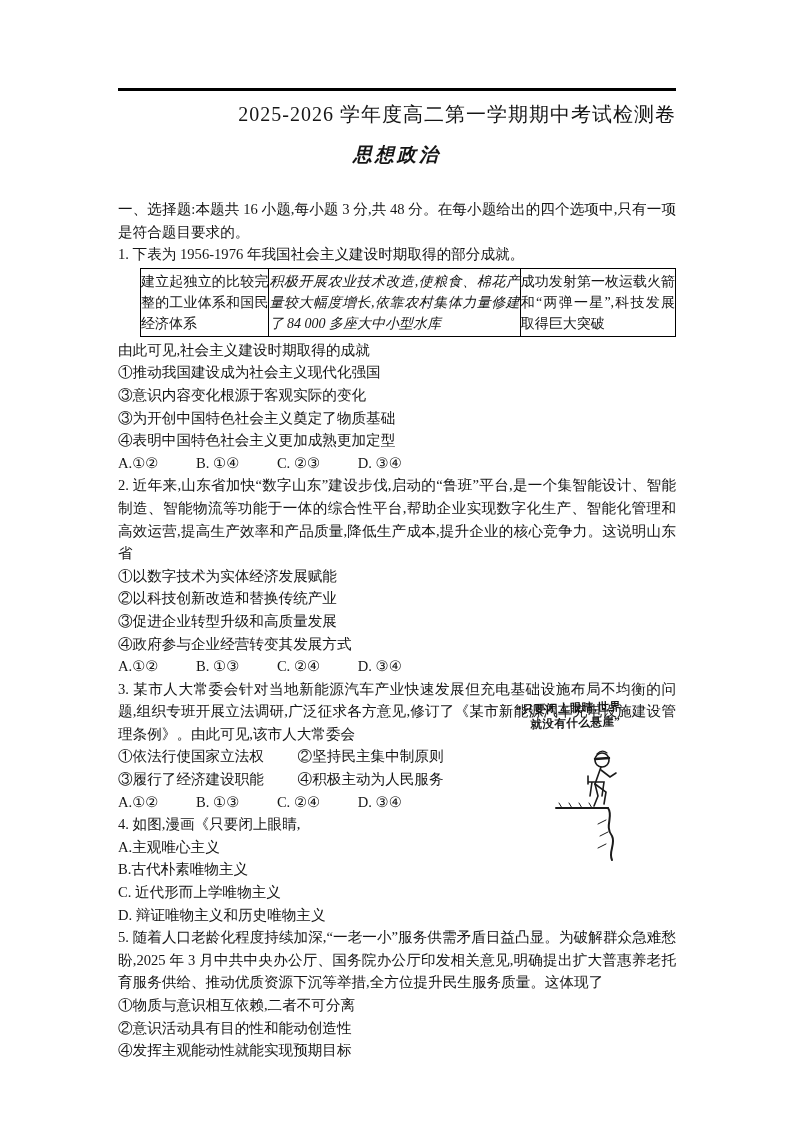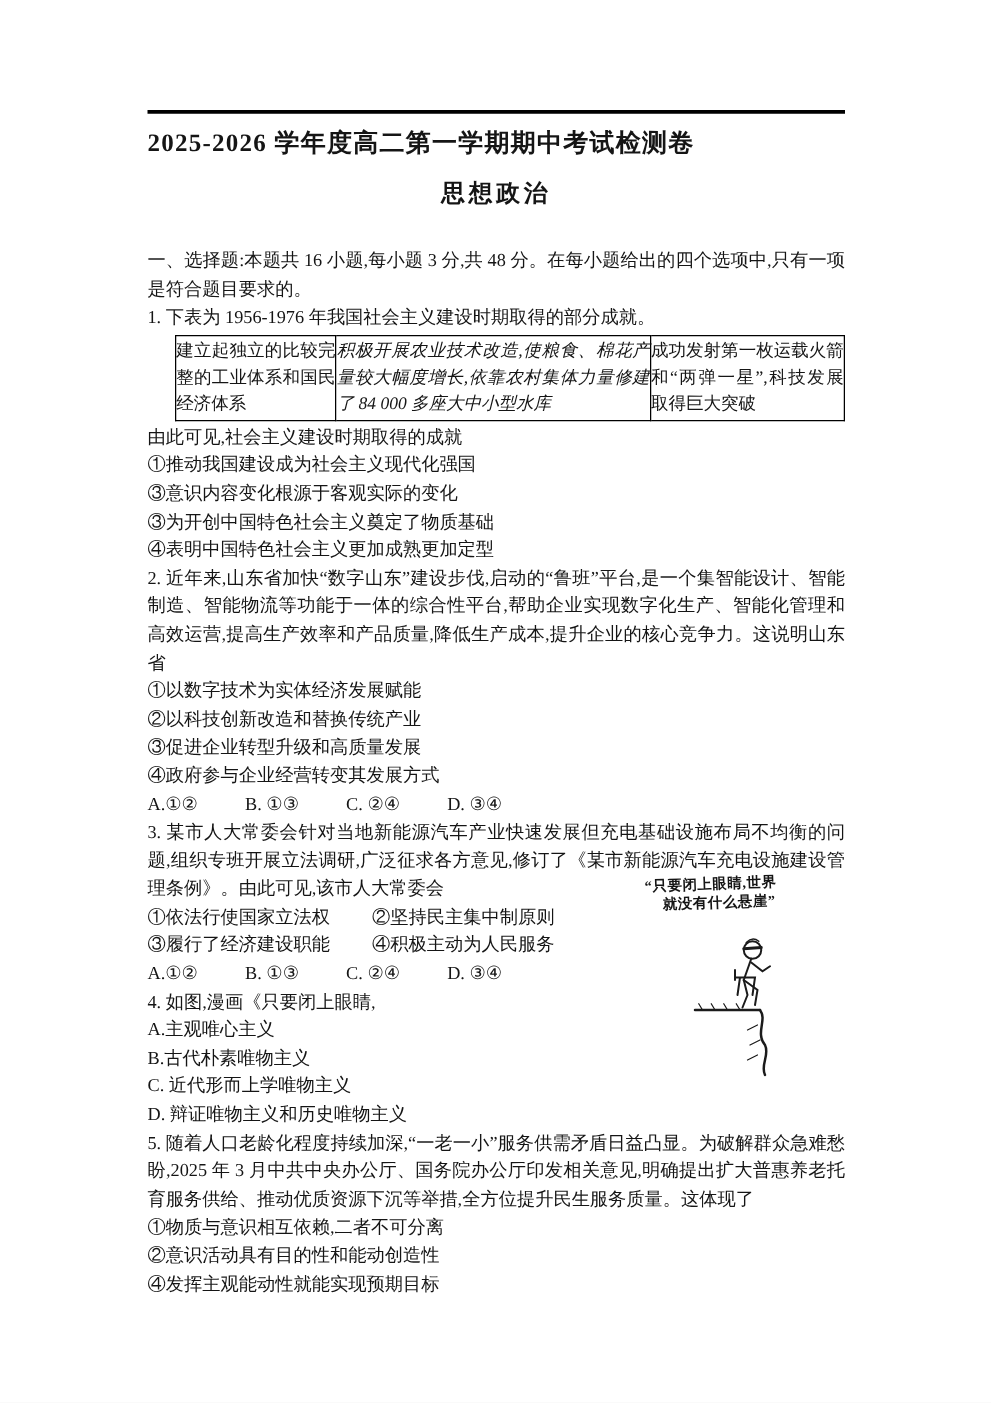--- a/index.html
+++ b/index.html
@@ -5,22 +5,22 @@
   * { margin:0; padding:0; box-sizing:border-box; }
   html,body { background:#ffffff; }
   body {
     width:793px; height:1122px; position:relative; overflow:hidden;
     font-family:"Liberation Serif","DejaVu Serif",serif;
     color:#151515;
   }
   .page { position:absolute; inset:0; background:#fff; outline:1px solid #ececec; }
   .content { position:absolute; left:118px; top:88px; width:558px; }
   .top-rule { height:3px; background:#000; width:100%; }
-  .exam-title { text-align:left; font-size:20px; font-weight:bold; margin-top:10px; letter-spacing:1px; }
-  .exam-subject { text-align:center; font-size:19px; font-weight:bold; margin-top:14px; letter-spacing:3px; }
+  .exam-title { text-align:right; font-size:20px; font-weight:normal; margin-top:10px; letter-spacing:1px; }
+  .exam-subject { text-align:center; font-size:19px; font-weight:bold; margin-top:14px; letter-spacing:3px;font-style:italic; }
   .body-text { margin-top:30px; font-size:14.6px; line-height:22.6px; }
   .line { font-size:14.6px; line-height:22.6px; }
   .stem { font-size:14.6px; line-height:22.6px; text-align:justify; }
   table.achievements {
     border-collapse:collapse; margin:2px 0 2px 22px; width:536px;
     table-layout:fixed;
   }
   table.achievements td {
     border:1.5px solid #000; font-size:14px; line-height:21px;
     padding:2px 0; vertical-align:top; text-align:justify;
@@ -65,20 +65,26 @@
           <td class="c2">积极开展农业技术改造,使粮食、棉花产量较大幅度增长,依靠农村集体力量修建了 84 000 多座大中小型水库</td>
           <td class="c3">成功发射第一枚运载火箭和“两弹一星”,科技发展取得巨大突破</td>
         </tr>
       </tbody>
         </table>
       <div class="line">由此可见,社会主义建设时期取得的成就</div>
       <div class="line">①推动我国建设成为社会主义现代化强国</div>
       <div class="line">③意识内容变化根源于客观实际的变化</div>
       <div class="line">③为开创中国特色社会主义奠定了物质基础</div>
       <div class="line">④表明中国特色社会主义更加成熟更加定型</div>
+      <div class="line answers">
+        <span>A.①②</span>
+        <span>B. ①④</span>
+        <span>C. ②③</span>
+        <span>D. ③④</span>
+      </div>
     </div>
 
     <div>
       <div class="stem">2. 近年来,山东省加快“数字山东”建设步伐,启动的“鲁班”平台,是一个集智能设计、智能制造、智能物流等功能于一体的综合性平台,帮助企业实现数字化生产、智能化管理和高效运营,提高生产效率和产品质量,降低生产成本,提升企业的核心竞争力。这说明山东省</div>
       <div class="line">①以数字技术为实体经济发展赋能</div>
       <div class="line">②以科技创新改造和替换传统产业</div>
       <div class="line">③促进企业转型升级和高质量发展</div>
       <div class="line">④政府参与企业经营转变其发展方式</div>
       <div class="line answers">
         <span>A.①②</span>

